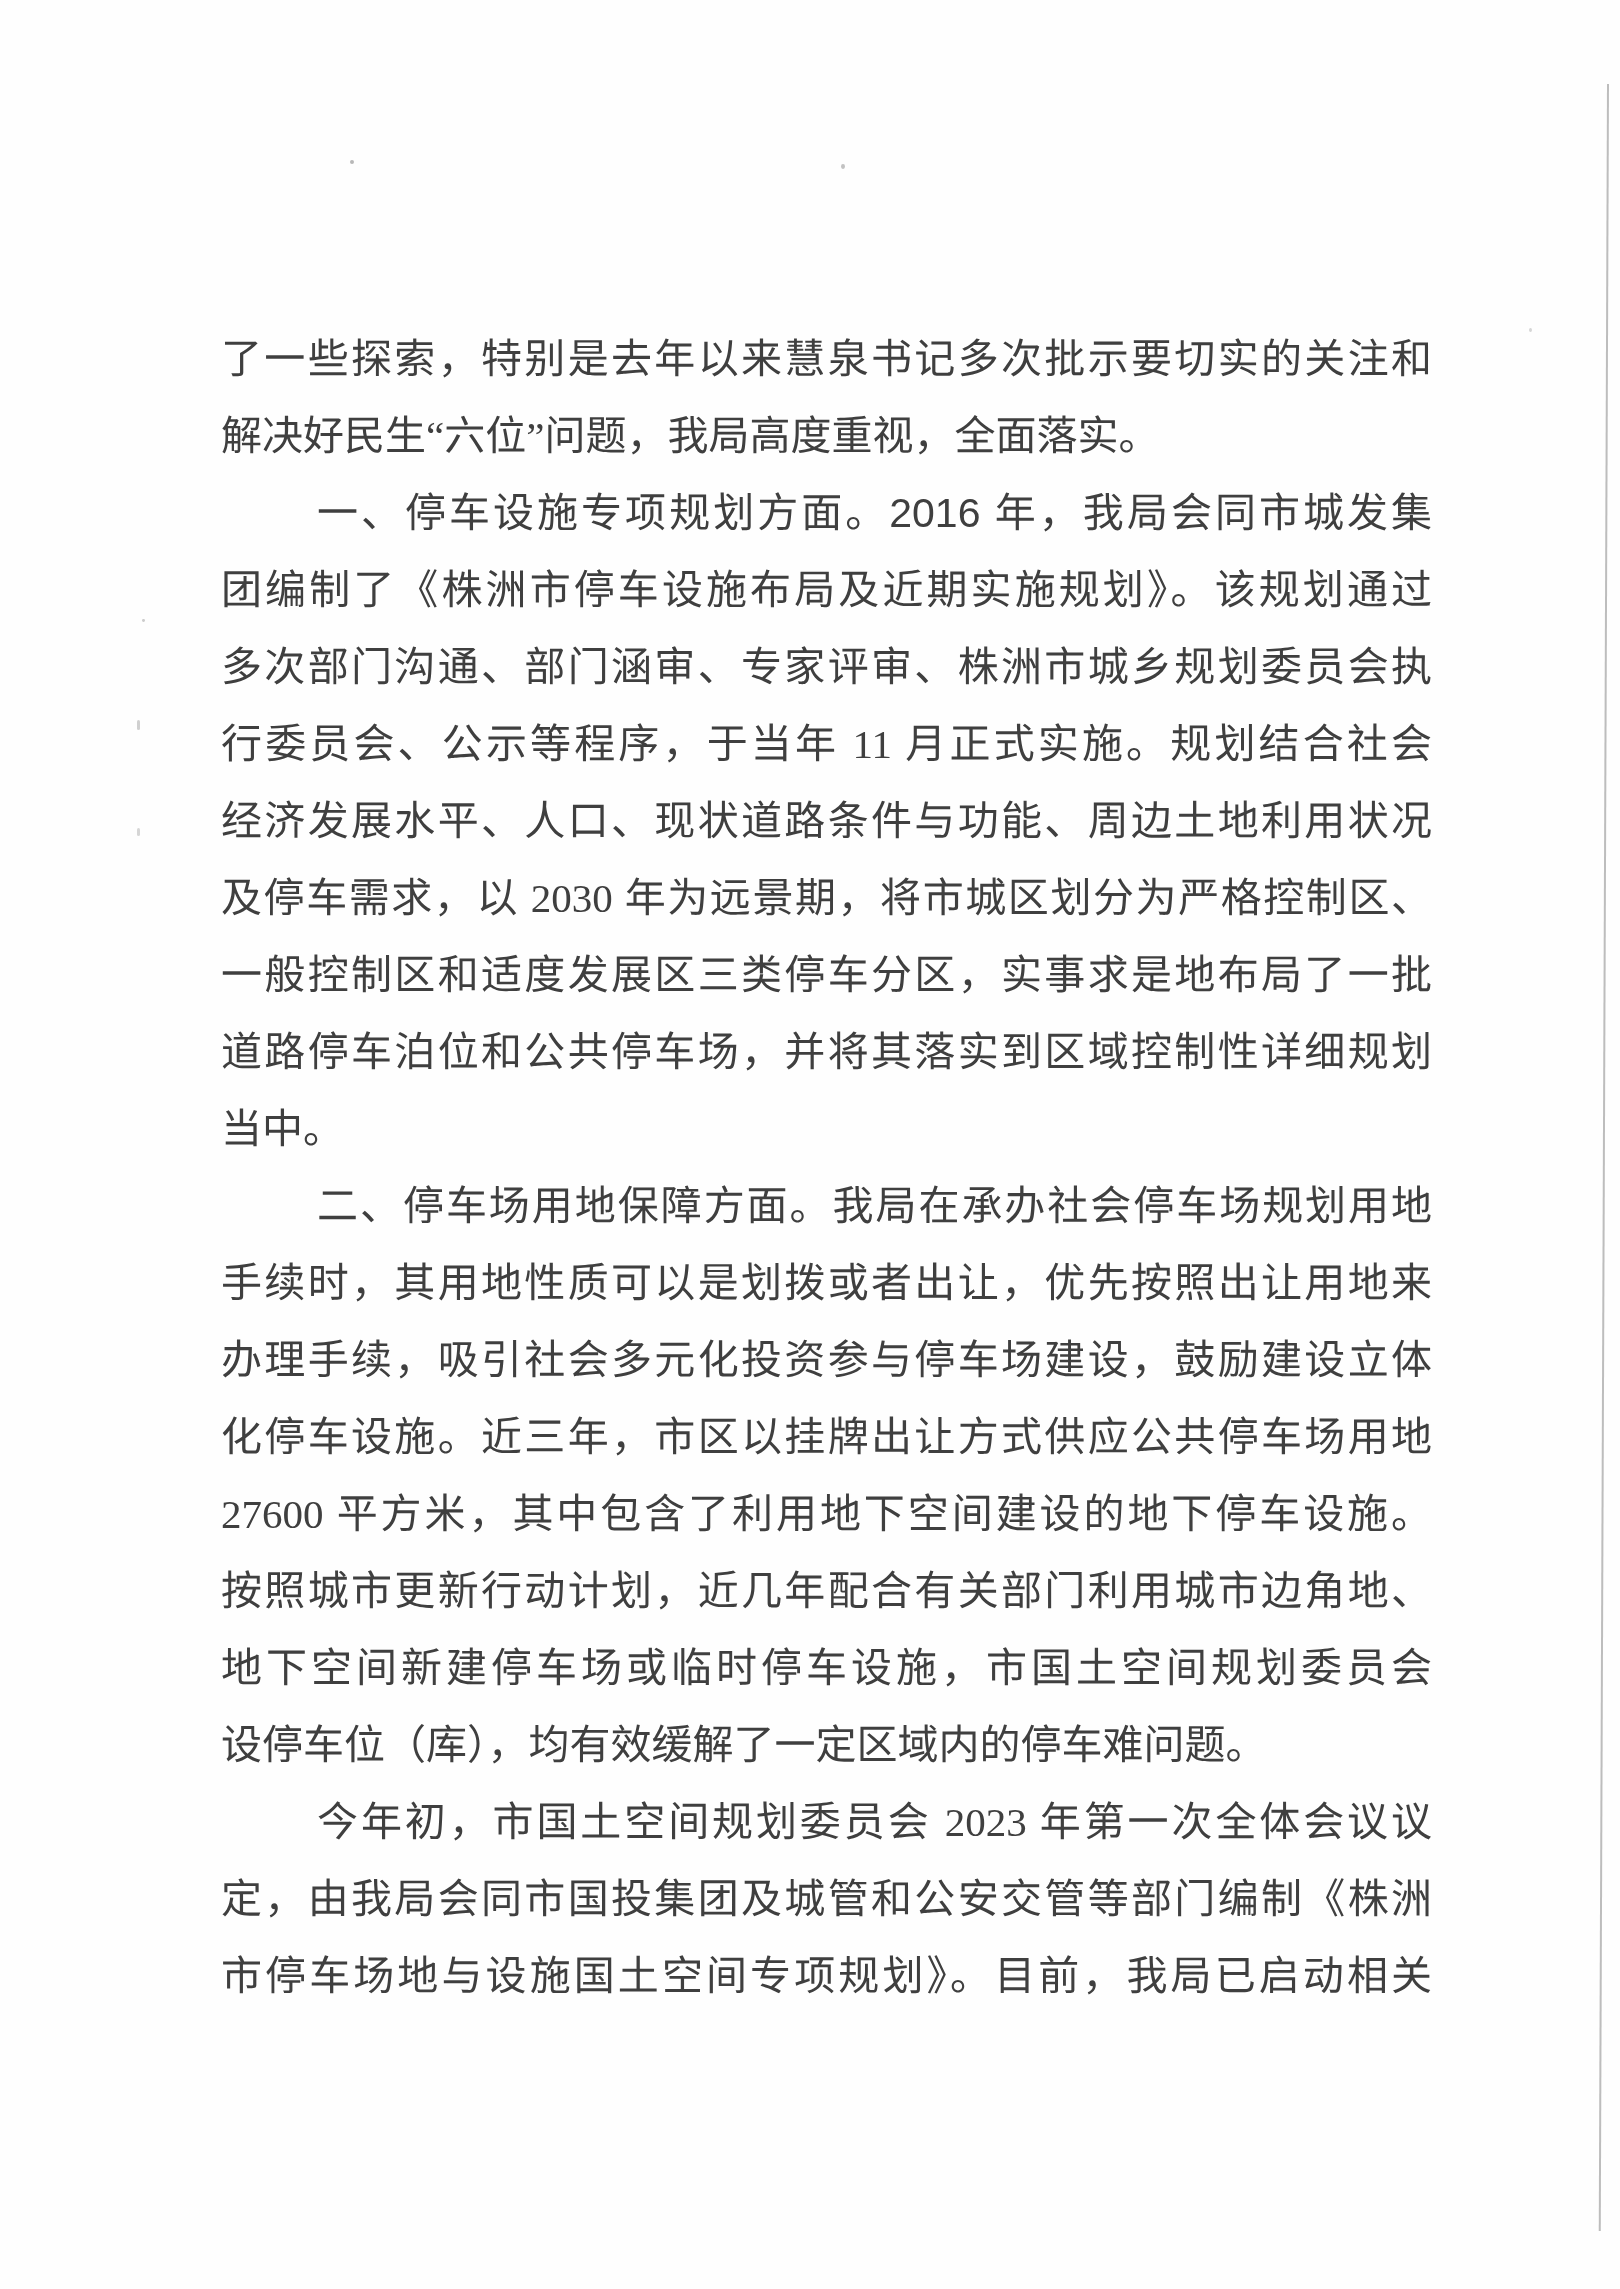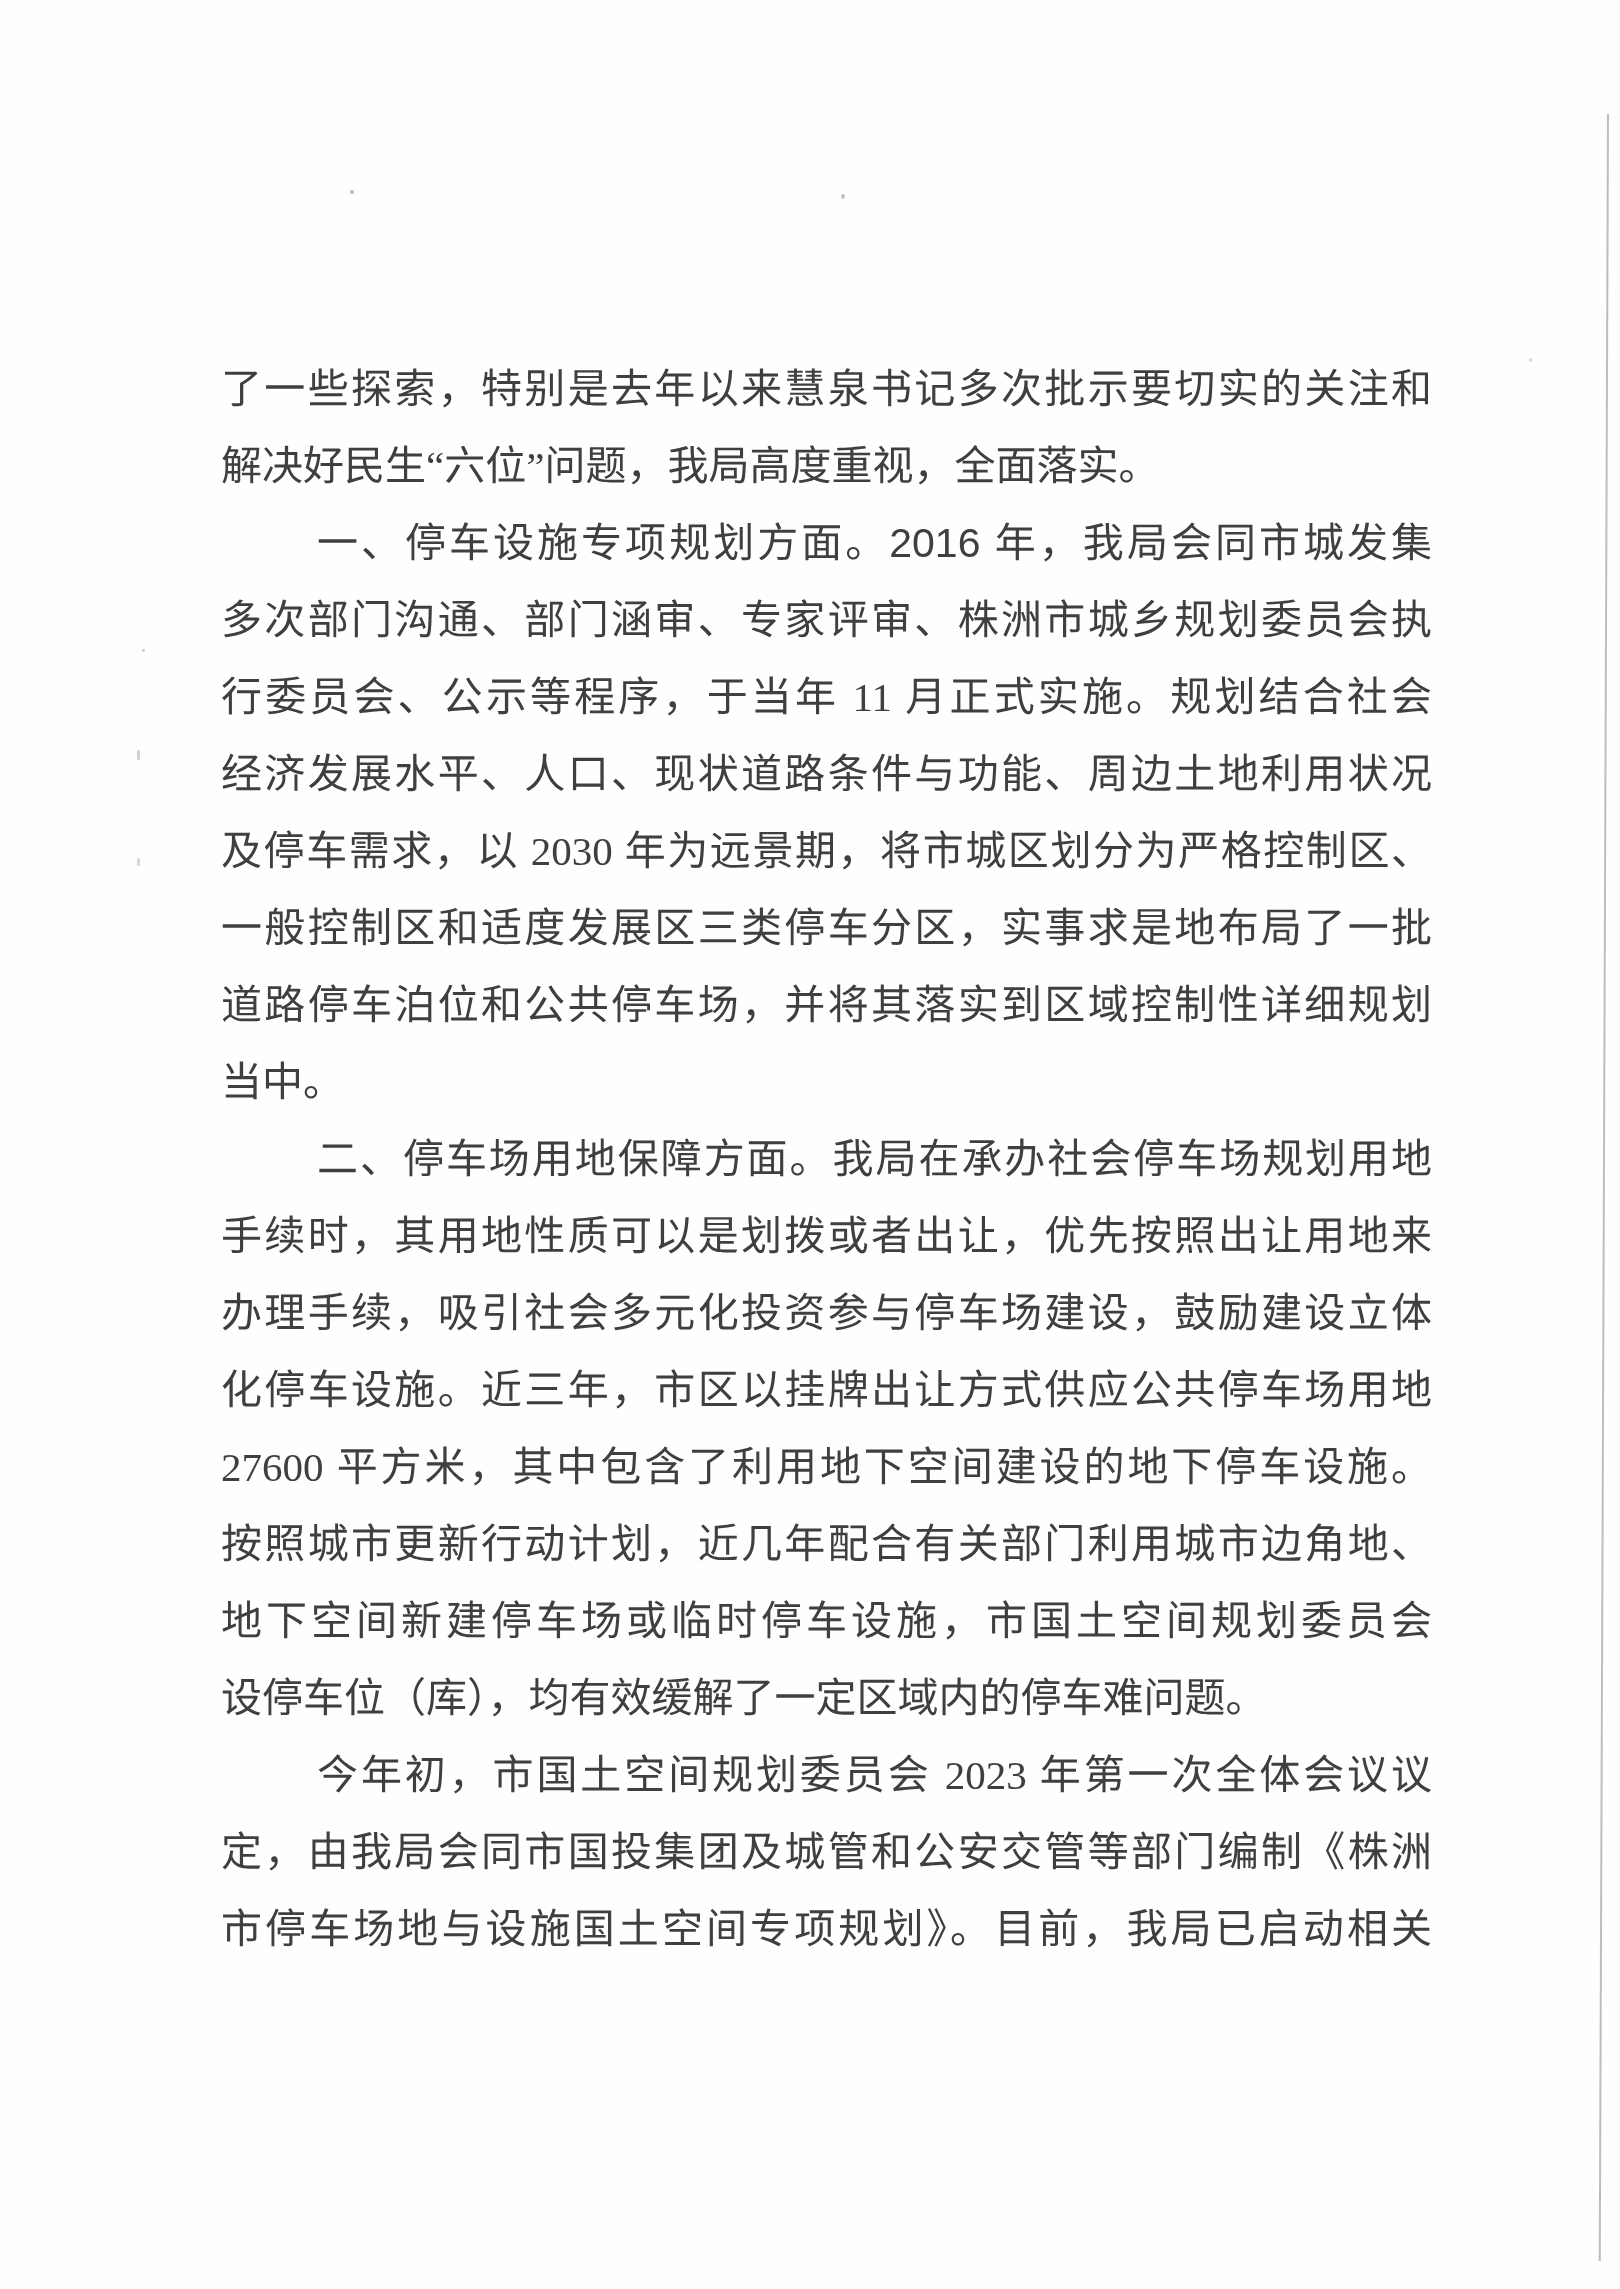--- a/index.html
+++ b/index.html
@@ -13,21 +13,20 @@
     width:1620px;height:2290px;
     background:var(--paper);
     position:relative;
     overflow:hidden;
     font-family:"Liberation Serif","DejaVu Serif",serif;
     color:var(--ink);
   }
   .page{
     position:absolute;inset:0;
     background:var(--paper);
-    margin-top:30px;
   }
   
   .textblock{
     position:absolute;
     left:221px;top:321px;width:1211px;
     font-size:41px;
     letter-spacing:0;
   }
   .line{
     height:77px;
@@ -87,20 +86,21 @@
   <div class="speck s4"></div>
   <div class="speck s5"></div>
   <div class="speck s6"></div>
 
   <div class="textblock">
 
     <div class="line jf">了一些探索，特别是去年以来慧泉书记多次批示要切实的关注和</div>
     <div class="line lf">解决好民生“六位”问题，我局高度重视，全面落实。</div>
 
     <div class="line jf ind"><span class="b">一、停车设施专项规划方面。2016 年，我局会同市城发集</span></div>
+    <div class="line jf">团编制了《株洲市停车设施布局及近期实施规划》。该规划通过</div>
     <div class="line jf">多次部门沟通、部门涵审、专家评审、株洲市城乡规划委员会执</div>
     <div class="line jf">行委员会、公示等程序，于当年 11 月正式实施。规划结合社会</div>
     <div class="line jf">经济发展水平、人口、现状道路条件与功能、周边土地利用状况</div>
     <div class="line jf">及停车需求，以 2030 年为远景期，将市城区划分为严格控制区、</div>
     <div class="line jf">一般控制区和适度发展区三类停车分区，实事求是地布局了一批</div>
     <div class="line jf">道路停车泊位和公共停车场，并将其落实到区域控制性详细规划</div>
     <div class="line lf">当中。</div>
 
     <div class="line jf ind"><span class="b">二、停车场用地保障方面。</span><span>我局在承办社会停车场规划用地</span></div>
     <div class="line jf">手续时，其用地性质可以是划拨或者出让，优先按照出让用地来</div>

